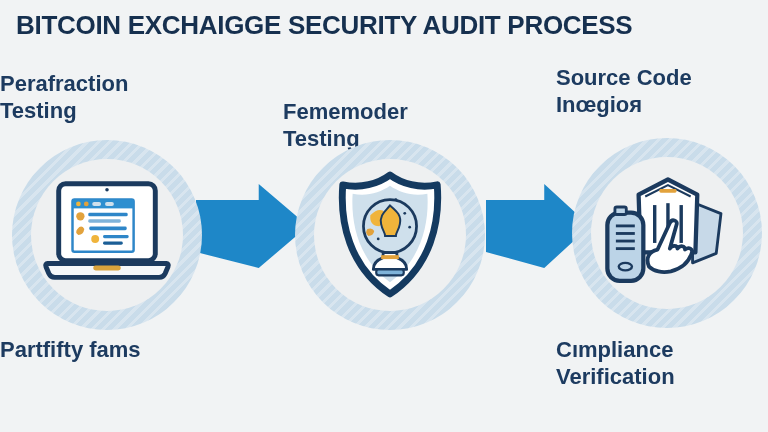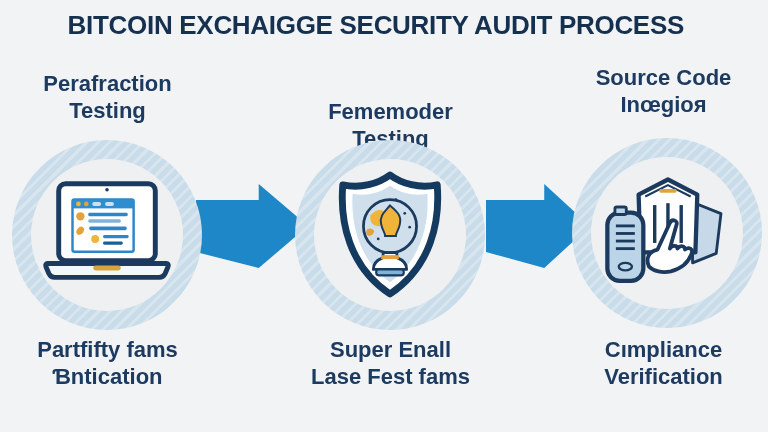--- a/index.html
+++ b/index.html
@@ -4,25 +4,25 @@
 <style>
   html,body{margin:0;padding:0;background:#e9ebec;}
   .stage{
     position:relative;width:768px;height:432px;overflow:hidden;
     background:#f1f3f4;
     font-family:"Liberation Sans","DejaVu Sans",sans-serif;
     margin:0 auto;
   }
   .title{
     position:absolute;top:10px;left:0;width:684px;
-    text-align:right;font-size:26px;font-weight:700;
-    color:#16304f;letter-spacing:-0.3px;
+    text-align:left;font-size:26px;font-weight:700;
+    color:#16304f;letter-spacing:-0.3px;padding-left:16px;
   }
   .heading,.caption{
-    position:absolute;text-align:center;font-weight:700;
+    position:absolute;text-align:left;font-weight:700;
     color:#1d3b60;font-size:22px;line-height:27px;
   }
   .h1{left:0;width:215px;top:70px;}
   .h2{left:283px;width:215px;top:64px;margin-top:34px;}
   .h3{left:556px;width:215px;top:64px;}
   .c1{left:0;width:215px;top:336px;}
   .c2{left:283px;width:215px;top:336px;}
   .c3{left:556px;width:215px;top:336px;}
   .circle{
     position:absolute;width:190px;height:190px;border-radius:50%;
@@ -123,24 +123,19 @@
       <line x1="21" y1="68" x2="41" y2="68" stroke="#1b3a5e" stroke-width="3"></line>
       <line x1="21" y1="76" x2="41" y2="76" stroke="#1b3a5e" stroke-width="3"></line>
       <line x1="21" y1="84" x2="41" y2="84" stroke="#1b3a5e" stroke-width="3"></line>
       <ellipse cx="31" cy="103" rx="7" ry="4" fill="none" stroke="#1b3a5e" stroke-width="2.5"></ellipse>
       <path d="M56 103 c-4 -9 0 -16 9 -18 l13 -28 c2 -5 9 -3 7 2 l-7 25 c2 -4 8 -4 8 0 c3 -4 8 -3 8 1 c4 -3 9 -1 7 4 c-3 9 -10 16 -22 19 c-9 2 -18 0 -23 -5 Z" fill="#ffffff" stroke="#1b3a5e" stroke-width="4" stroke-linejoin="round"></path>
     </svg>
   </div>
 
   <div class="caption c1">
     <div>Partfifty fams</div>
-    <div>Ɓntication</div>
-  </div>
-  <div class="caption c2">
-    <div>Super Enall</div>
-    <div>Lase Fest fams</div>
   </div>
   <div class="caption c3">
     <div>Cımpliance</div>
     <div>Verification</div>
   </div>
 
 </div>
 
 </body></html>

